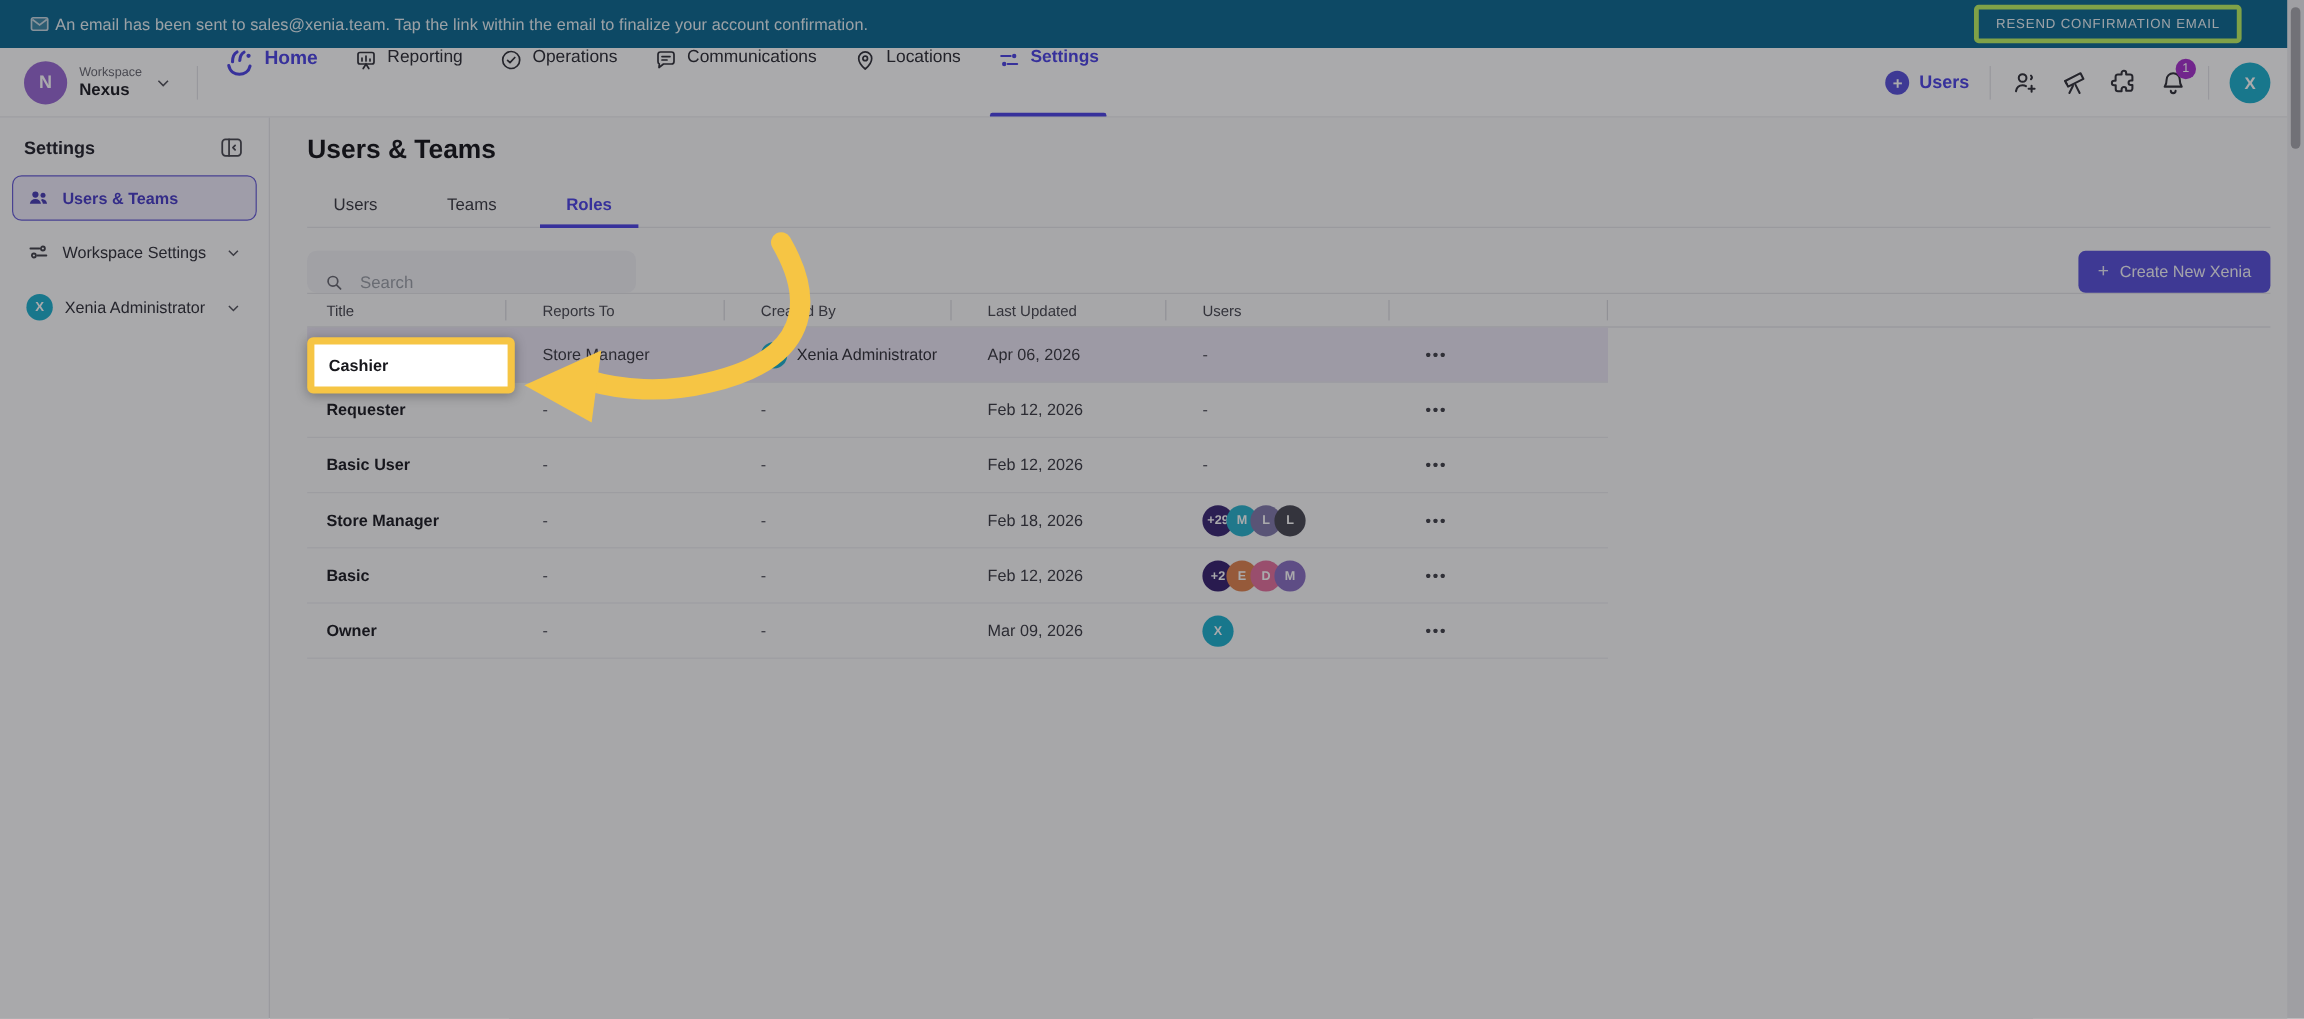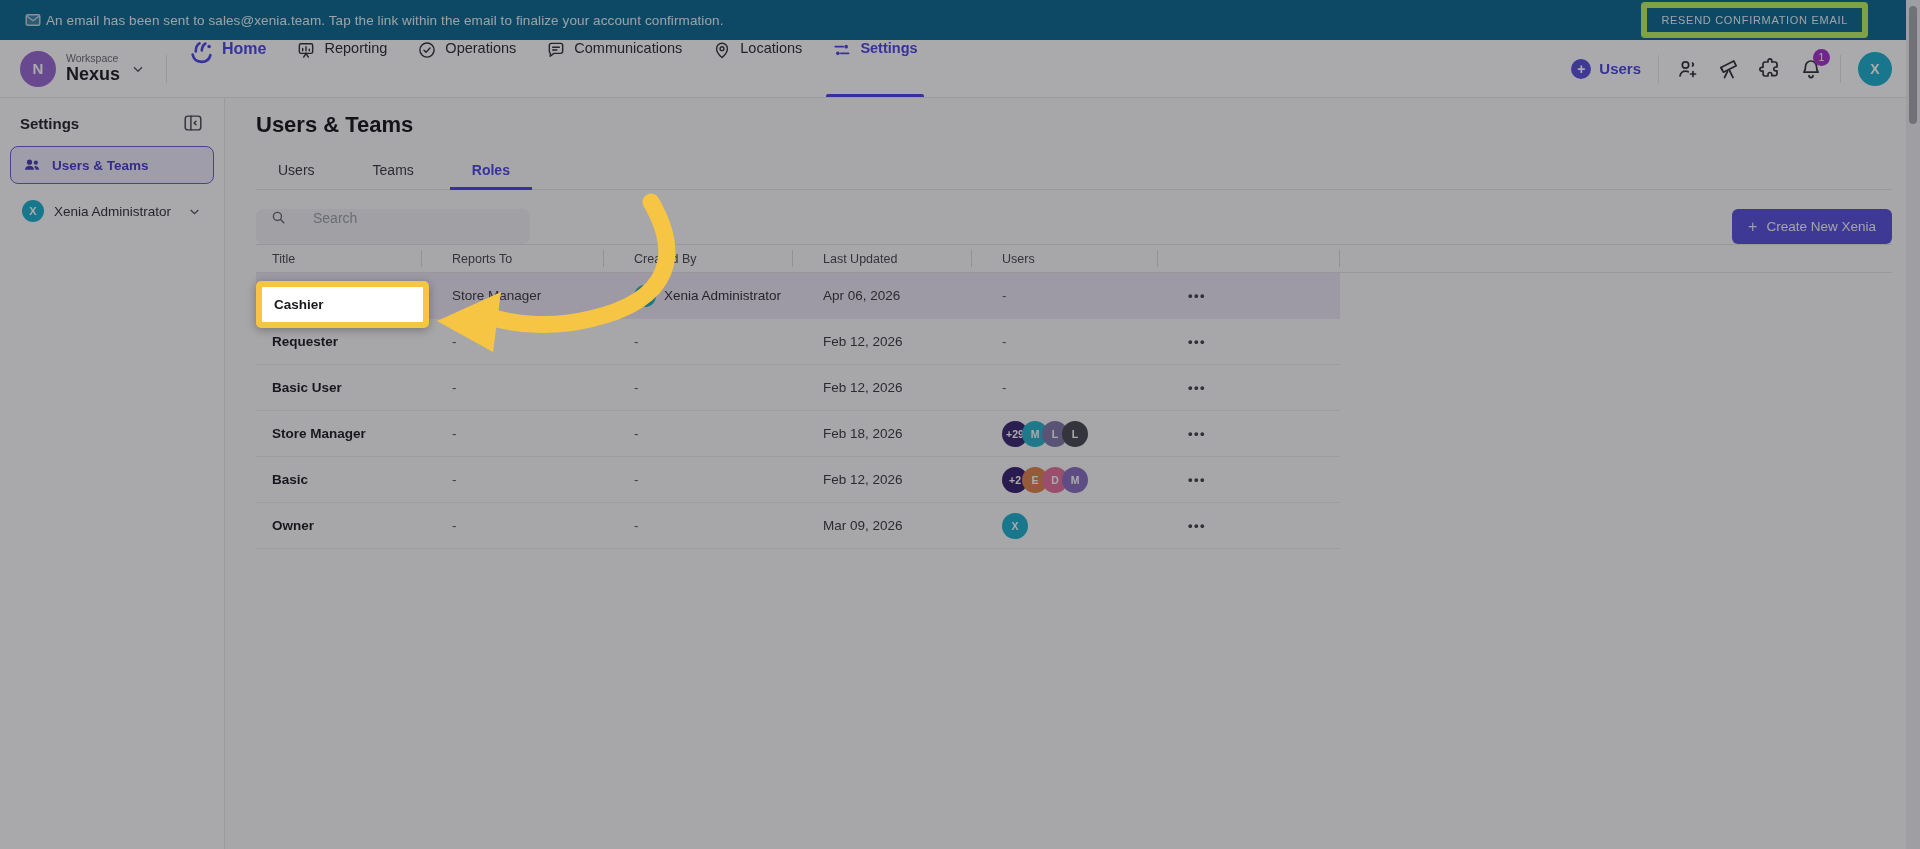--- a/index.html
+++ b/index.html
@@ -4,38 +4,38 @@
 <style>
   html,body{margin:0;padding:0;background:#2b2b2e;}
   .app{position:relative;width:1920px;height:849px;overflow:hidden;background:#FAFAFB;
        font-family:"Liberation Sans",sans-serif;-webkit-font-smoothing:antialiased;}
 
   
   .banner{position:absolute;top:0;left:0;right:0;height:40px;background:#0F6B92;
           display:flex;align-items:center;gap:4px;padding:0 24px;box-sizing:border-box;
           color:#E9F2F6;font-size:13.5px;}
   .banner .msg{letter-spacing:.1px;}
-  .resend{margin-left:auto;margin-right:28px;background:transparent;border:6px solid #bef264;
+  .resend{margin-left:auto;margin-right:28px;background:transparent;border:4px solid #bef264;
           border-radius:4px;padding:6px 14px;color:#ECF4F8;font-size:11px;letter-spacing:.7px;
           font-family:inherit;}
 
   
   .scroll-track{position:absolute;top:0;right:0;bottom:0;width:14px;background:#EFEFF1;z-index:5;}
   .scroll-thumb{position:absolute;top:6px;left:3px;width:8px;height:118px;border-radius:4px;background:#A8A8AE;}
 
   
   .navbar{position:absolute;top:40px;left:0;right:14px;height:58px;background:#fff;
           border-bottom:1px solid #E8E8EC;display:flex;align-items:center;
           padding:0 14px 0 20px;box-sizing:border-box;}
   .workspace{display:flex;align-items:center;gap:10px;padding-right:20px;}
   .ws-avatar{width:36px;height:36px;border-radius:50%;background:#9A6BD4;color:#fff;
              display:flex;align-items:center;justify-content:center;font-size:15px;font-weight:bold;}
   .ws-text{line-height:1.15;}
   .ws-eyebrow{font-size:10.5px;color:#6B6B74;}
-  .ws-name{font-size:18px;font-weight:bold;color:#1F1F26;}
+  .ws-name{font-size:14px;font-weight:bold;color:#1F1F26;}
   .vdiv{width:1px;height:28px;background:#E3E3E8;}
   .nav-items{display:flex;align-items:stretch;gap:6px;margin-left:14px;height:100%;}
   .nav-item{display:flex;gap:8px;padding:0 12px;font-size:14.5px;color:#2E2E36;position:relative;}
   .nav-item.brand{color:#4F46E5;font-weight:bold;font-size:16px;padding-left:8px;}
   .nav-item.active{color:#4F46E5;font-weight:600;}
   .nav-item.active::after{content:"";position:absolute;left:6px;right:6px;bottom:0;height:3px;
                           background:#4F46E5;border-radius:2px 2px 0 0;}
   .nav-right{margin-left:auto;display:flex;align-items:center;gap:17px;}
   .create-link{display:flex;align-items:center;gap:8px;color:#4F46E5;font-weight:600;font-size:15px;}
   .plus-circle{width:20px;height:20px;border-radius:50%;background:#5A52DA;color:#fff;display:flex;
@@ -61,22 +61,22 @@
 
   
   .main{position:absolute;top:98px;left:225px;right:0;bottom:0;background:#FAFAFB;
         padding:14px 28px 0 31px;box-sizing:border-box;}
   .page-title{font-size:22px;font-weight:bold;color:#17171C;margin:0;}
   .tabs{display:flex;gap:14px;border-bottom:1px solid #E6E6EA;margin-top:13px;}
   .tab{padding:11px 22px;font-size:14px;color:#3C3C44;position:relative;}
   .tab.active{color:#4F46E5;font-weight:600;}
   .tab.active::after{content:"";position:absolute;left:0;right:0;bottom:-1px;height:3px;background:#4F46E5;}
   .toolbar{margin-top:19px;display:flex;align-items:center;}
-  .search{width:274px;height:35px;background:#F1F1F4;border-radius:8px;display:flex;align-items:flex-start;
-          gap:24px;padding:0 14px;box-sizing:border-box;}
+  .search{width:274px;height:35px;background:#F1F1F4;border-radius:8px;display:flex;align-items:flex-end;
+          gap:11px;padding:0 14px;box-sizing:border-box;}
   .search input{border:none;background:transparent;outline:none;font-size:14px;color:#44444C;
                 font-family:inherit;width:100%;}
   .search input::placeholder{color:#9CA0A8;}
   .create-role{margin-left:auto;height:35px;background:#5A52DA;color:#F4F4FB;border:none;border-radius:6px;
                display:flex;align-items:center;gap:9px;padding:0 16px;font-size:13.5px;font-family:inherit;}
   .create-role .plus{font-size:16px;line-height:1;color:#E9E9F8;}
 
   
   .table{border-top:1px solid #E3E3E7;}
   .thead{display:grid;grid-template-columns:166px 182px 189px 179px 186px 182px 1fr;height:27px;
@@ -259,20 +259,36 @@
         <svg class="ic" width="20" height="20" viewBox="0 0 24 24" fill="#4B3FB5">
           <circle cx="9" cy="8.6" r="3.1"></circle>
             <path d="M3.4 17.8c.5-3.2 2.7-4.9 5.6-4.9s5.1 1.7 5.6 4.9Z"></path>
           <circle cx="16.6" cy="9.2" r="2.5"></circle>
             <path d="M15.7 13.1c2.7.2 4.5 1.8 5 4.7h-4.2a6.9 6.9 0 0 0-1.9-3.8Z"></path>
           </svg>
       </span>
       <span>Users &amp; Teams</span>
     </div>
     <div class="sb-item">
+      <span>
+        <svg class="ic" width="20" height="20" viewBox="0 0 24 24" fill="none" stroke="#44444C" stroke-width="1.8" stroke-linecap="round">
+          <path d="M4 8.5h9"></path>
+            <circle cx="16.5" cy="8.5" r="2"></circle>
+          <path d="M20 15.5h-9"></path>
+            <circle cx="7.5" cy="15.5" r="2"></circle>
+          </svg>
+      </span>
+      <span>Workspace Settings</span>
+      <span class="chev">
+        <svg class="ic" width="15" height="15" viewBox="0 0 24 24" fill="none" stroke="#55555E" stroke-width="2">
+            <path d="M6 9.5l6 6 6-6"></path>
+          </svg>
+      </span>
+    </div>
+    <div class="sb-item">
       <span class="sb-avatar">X</span>
       <span>Xenia Administrator</span>
       <span class="chev">
         <svg class="ic" width="15" height="15" viewBox="0 0 24 24" fill="none" stroke="#55555E" stroke-width="2">
             <path d="M6 9.5l6 6 6-6"></path>
           </svg>
       </span>
     </div>
   </div>
 

